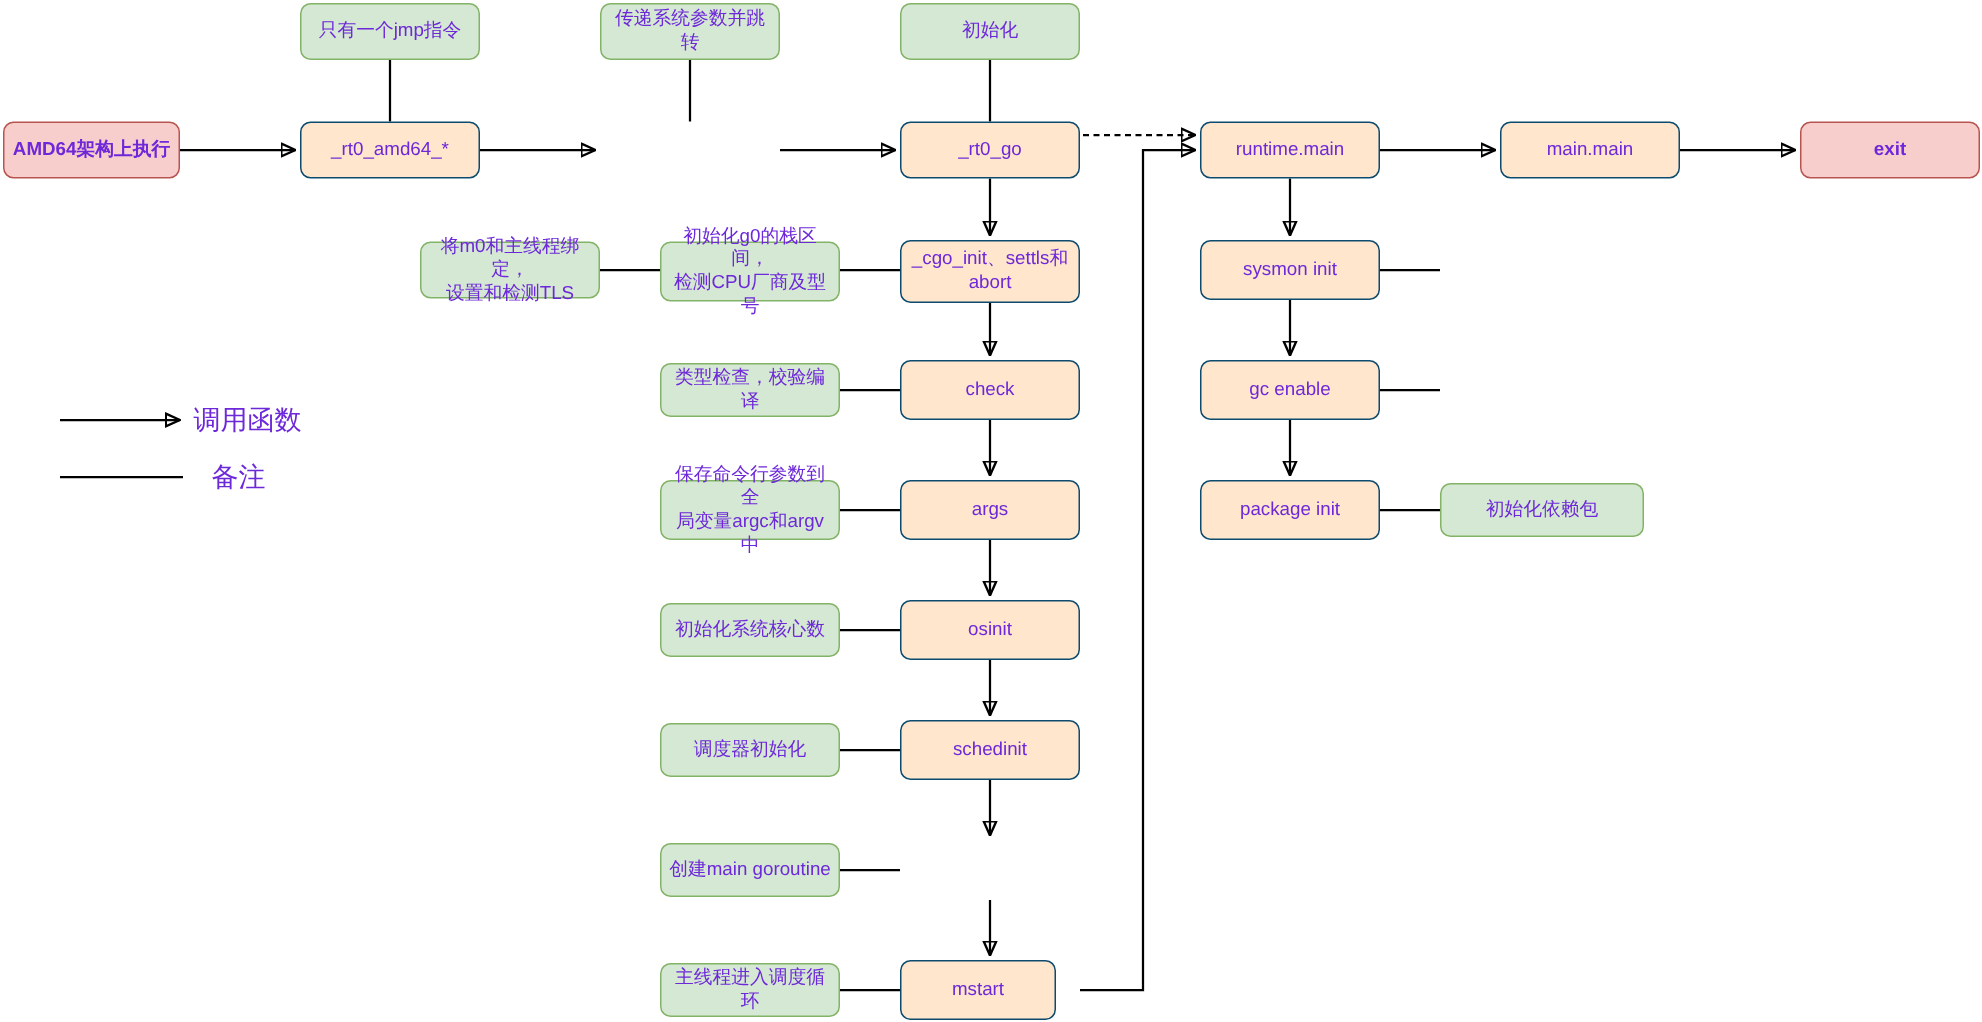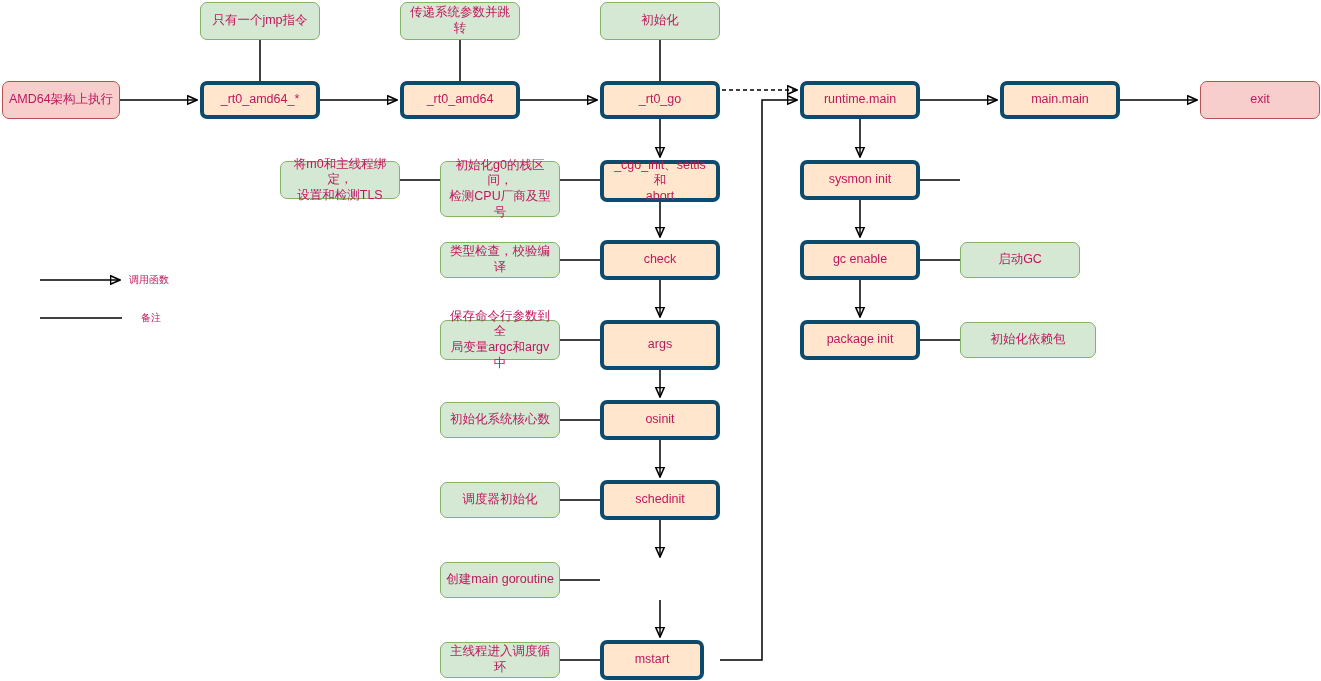--- a/index.html
+++ b/index.html
@@ -1,42 +1,42 @@
 <!DOCTYPE html>
 <html><head>
 <meta charset="utf-8">
 <style>
   html,body{margin:0;padding:0;background:#ffffff;}
   #canvas{
     position:relative;
     width:1321px;height:681px;
     background:#ffffff;
     font-family:"Liberation Sans","DejaVu Sans",sans-serif;
-    color:#be185d;
+    color:#6d28d9;
     overflow:hidden;
   }
   .edges{position:absolute;left:0;top:0;}
   .edges path{fill:none;stroke:#000000;stroke-width:1.5;}
   .edges path.dashed{stroke-dasharray:4 3;}
   .node{
     position:absolute;
     box-sizing:border-box;
     display:flex;align-items:center;justify-content:center;
     border-radius:7px;
     font-size:12.5px;line-height:1.25;
     text-align:center;
     padding:2px 4px;
   }
   .node .label{white-space:pre-line;}
-  .orange{background:#ffe6cc;border:4px solid #0c4a6e;}
+  .orange{background:#ffe6cc;border:1px solid #0c4a6e;}
   .green{background:#d5e8d4;border:1px solid #82b366;}
-  .pink{background:#f8cecc;border:1px solid #b85450;}
+  .pink{background:#f8cecc;border:1px solid #b85450;font-weight:bold;}
   .legend-label{
     position:absolute;
-    font-size:10px;line-height:14px;
+    font-size:18px;line-height:14px;
   }
 </style>
 </head>
 <body>
 
 <div id="canvas">
 
   <svg class="edges" width="1321" height="681" viewBox="0 0 1321 681">
     <defs>
       <marker id="arw" viewBox="0 0 10 10" refX="9.5" refY="5" markerWidth="10.5" markerHeight="10.5" markerUnits="userSpaceOnUse" orient="auto">
@@ -93,44 +93,41 @@
   <div class="node green" style="left:600px;top:2px;width:120px;height:38px">
     <span class="label">初始化</span>
   </div>
 
   <div class="node pink" style="left:2px;top:81px;width:118px;height:38px">
     <span class="label">AMD64架构上执行</span>
   </div>
   <div class="node orange" style="left:200px;top:81px;width:120px;height:38px">
     <span class="label">_rt0_amd64_*</span>
   </div>
-  <div class="node orange" style="left:400px;top:81px;width:120px;height:38px">
-    <span class="label">_rt0_amd64</span>
-  </div>
   <div class="node orange" style="left:600px;top:81px;width:120px;height:38px">
     <span class="label">_rt0_go</span>
   </div>
   <div class="node orange" style="left:800px;top:81px;width:120px;height:38px">
     <span class="label">runtime.main</span>
   </div>
   <div class="node orange" style="left:1000px;top:81px;width:120px;height:38px">
     <span class="label">main.main</span>
   </div>
   <div class="node pink" style="left:1200px;top:81px;width:120px;height:38px">
     <span class="label">exit</span>
   </div>
 
   <div class="node orange" style="left:600px;top:160px;width:120px;height:42px">
     <span class="label">_cgo_init、settls和
 abort</span>
   </div>
   <div class="node orange" style="left:600px;top:240px;width:120px;height:40px">
     <span class="label">check</span>
   </div>
-  <div class="node orange" style="left:600px;top:320px;width:120px;height:50px">
+  <div class="node orange" style="left:600px;top:320px;width:120px;height:40px">
     <span class="label">args</span>
   </div>
   <div class="node orange" style="left:600px;top:400px;width:120px;height:40px">
     <span class="label">osinit</span>
   </div>
   <div class="node orange" style="left:600px;top:480px;width:120px;height:40px">
     <span class="label">schedinit</span>
   </div>
   <div class="node orange" style="left:600px;top:640px;width:104px;height:40px">
     <span class="label">mstart</span>
@@ -143,21 +140,21 @@
     <span class="label">gc enable</span>
   </div>
   <div class="node orange" style="left:800px;top:320px;width:120px;height:40px">
     <span class="label">package init</span>
   </div>
 
   <div class="node green" style="left:280px;top:161px;width:120px;height:38px">
     <span class="label">将m0和主线程绑定，
 设置和检测TLS</span>
   </div>
-  <div class="node green" style="left:440px;top:161px;width:120px;height:56px">
+  <div class="node green" style="left:440px;top:161px;width:120px;height:40px">
     <span class="label">初始化g0的栈区间，
 检测CPU厂商及型号</span>
   </div>
   <div class="node green" style="left:440px;top:242px;width:120px;height:36px">
     <span class="label">类型检查，校验编译</span>
   </div>
   <div class="node green" style="left:440px;top:320px;width:120px;height:40px">
     <span class="label">保存命令行参数到全
 局变量argc和argv中</span>
   </div>
@@ -167,23 +164,20 @@
   <div class="node green" style="left:440px;top:482px;width:120px;height:36px">
     <span class="label">调度器初始化</span>
   </div>
   <div class="node green" style="left:440px;top:562px;width:120px;height:36px">
     <span class="label">创建main goroutine</span>
   </div>
   <div class="node green" style="left:440px;top:642px;width:120px;height:36px">
     <span class="label">主线程进入调度循环</span>
   </div>
 
-  <div class="node green" style="left:960px;top:242px;width:120px;height:36px">
-    <span class="label">启动GC</span>
-  </div>
   <div class="node green" style="left:960px;top:322px;width:136px;height:36px">
     <span class="label">初始化依赖包</span>
   </div>
 
   <div class="legend-label" style="left:129px;top:273px">调用函数</div>
   <div class="legend-label" style="left:141px;top:311px">备注</div>
 
 </div>
 
 </body></html>

